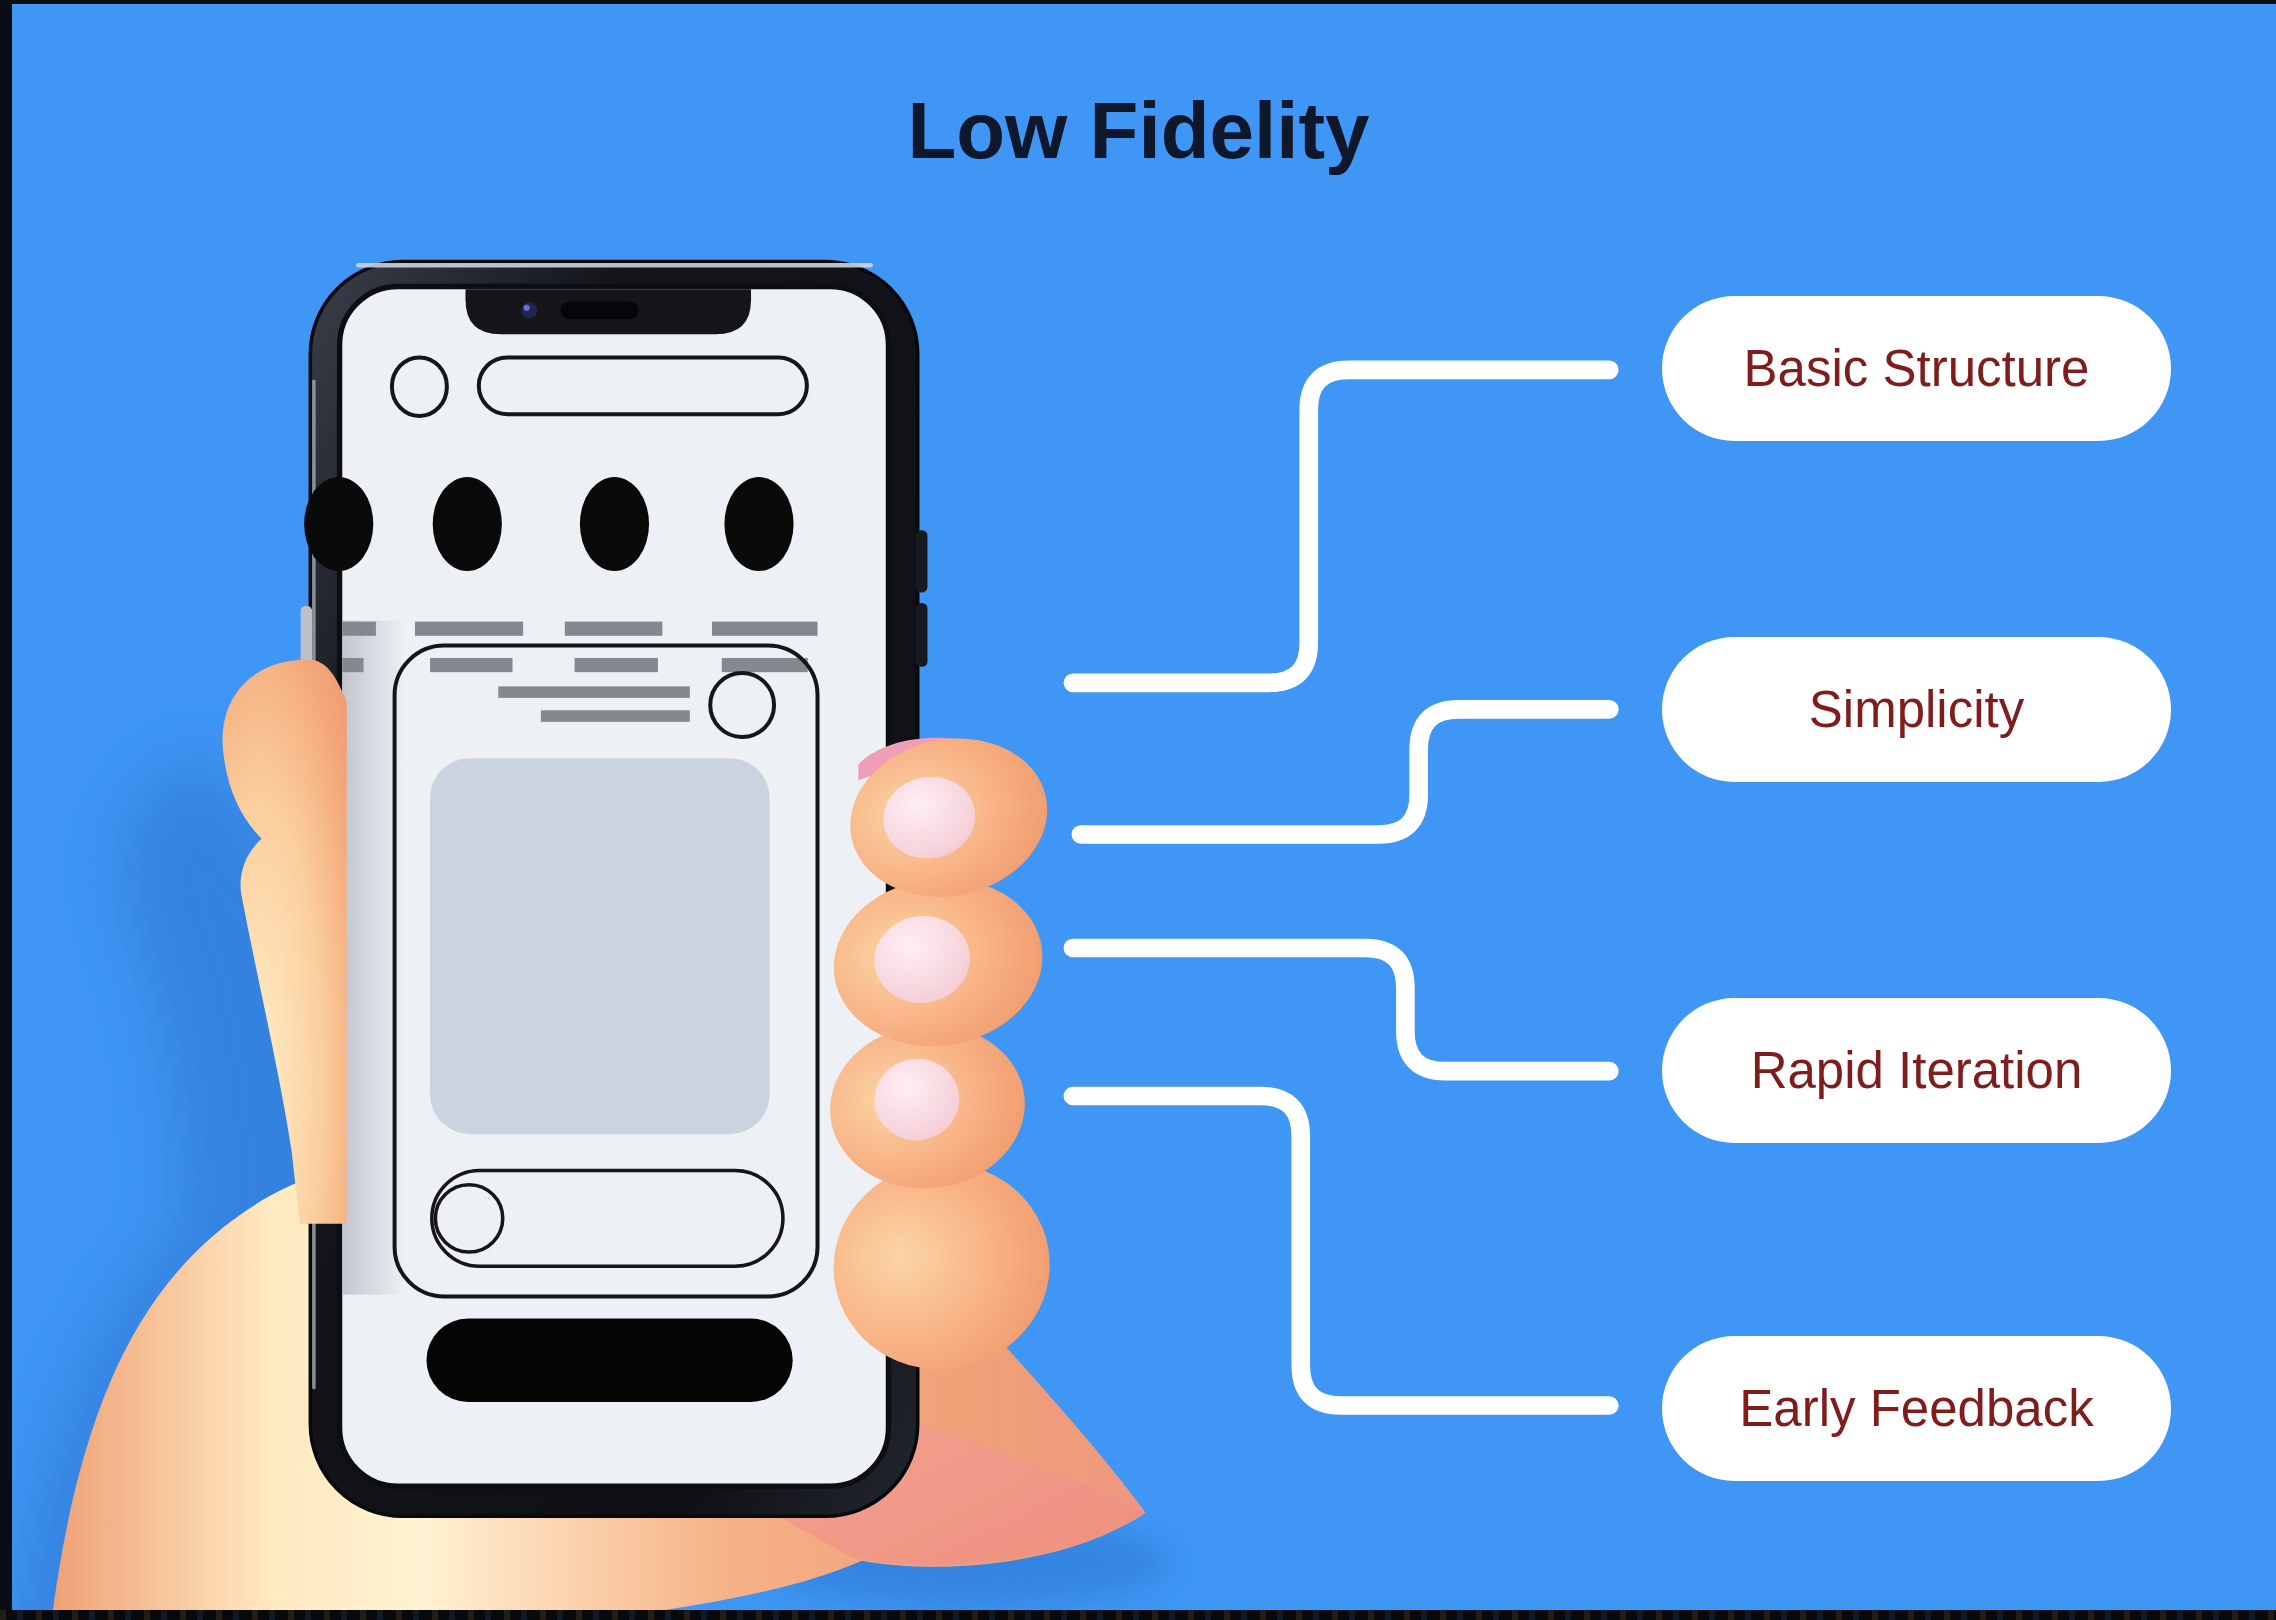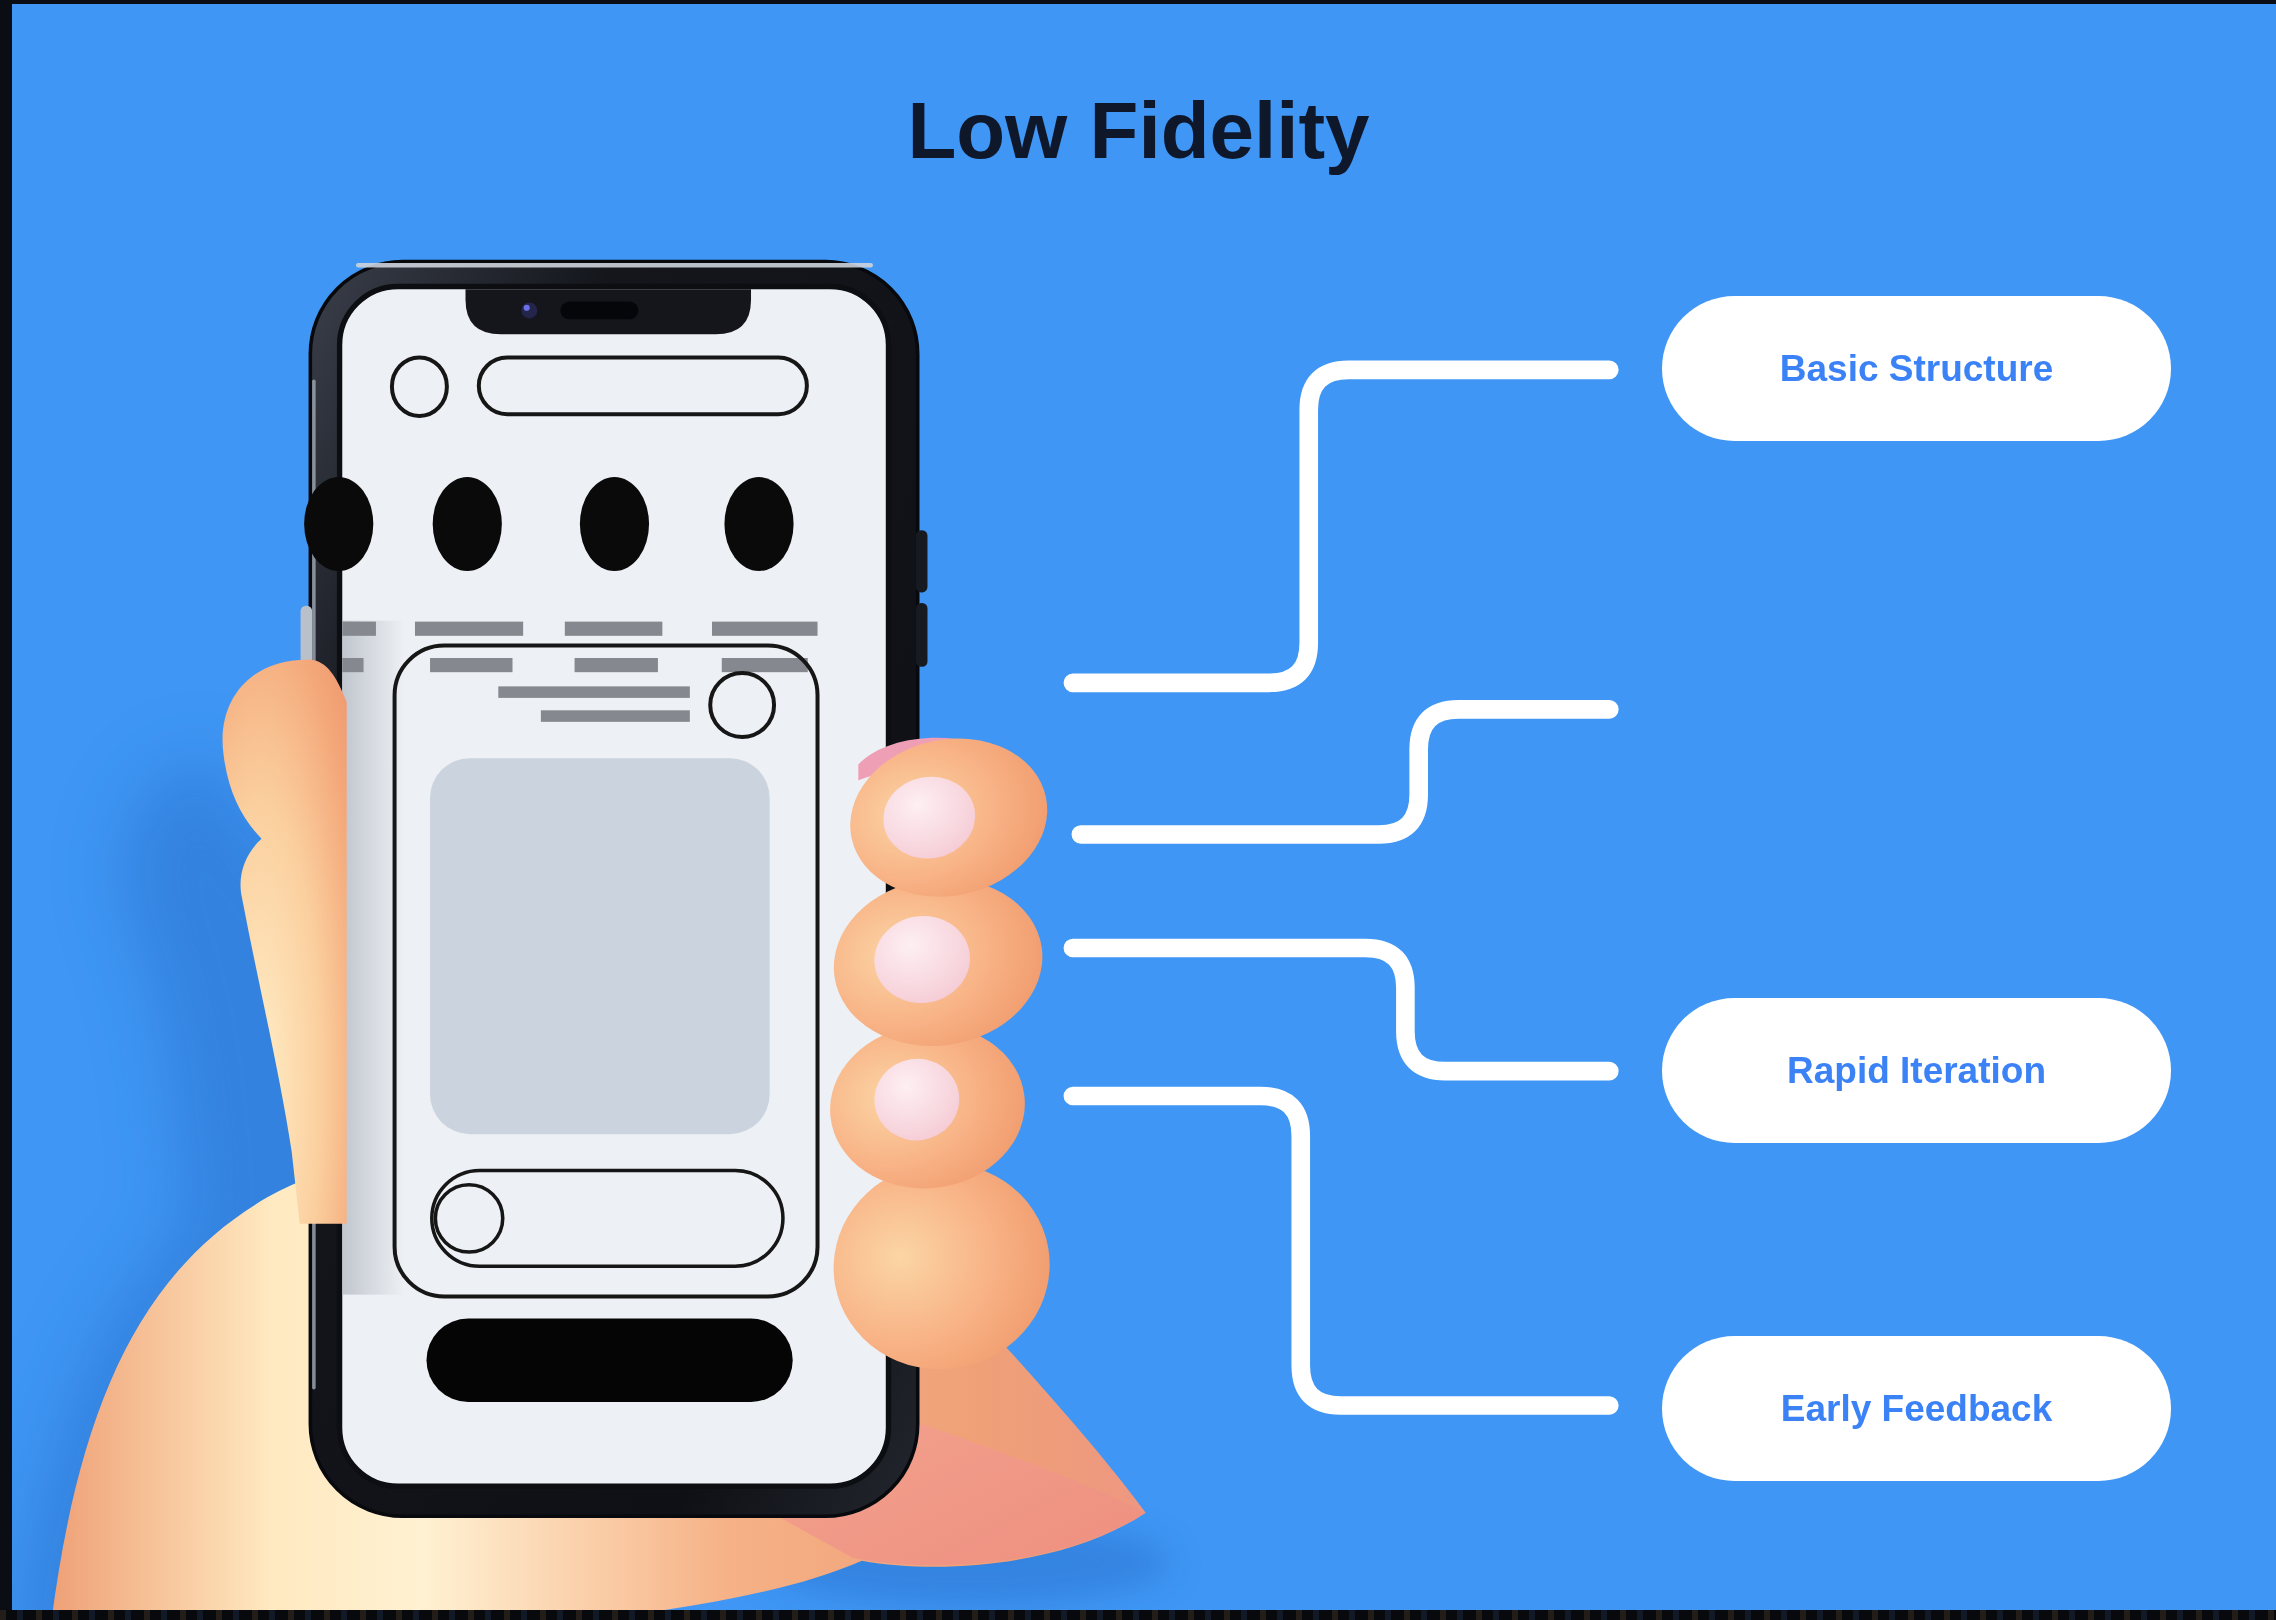--- a/index.html
+++ b/index.html
@@ -9,21 +9,21 @@
   }
   .stage svg.art{position:absolute;left:0;top:0;}
   .title{
     position:absolute;left:0;top:85px;width:100%;text-align:center;
     color:#0f172a;font-size:80px;font-weight:700;letter-spacing:0px;
   }
   .pill{
     position:absolute;left:1662px;width:509px;height:145px;border-radius:73px;
     background:#ffffff;display:flex;align-items:center;justify-content:center;
   }
-  .pill span{color:#3b82f6;font-size:37px;font-weight:700;letter-spacing:0px;}
+  .pill span{color:#7f1d1d;font-size:51px;font-weight:400;letter-spacing:0px;}
   .pill.p1{top:296px}.pill.p2{top:637px}.pill.p3{top:998px}.pill.p4{top:1336px}
   .edge{position:absolute;background:#0a0d13;}
   .edge.left{left:0;top:0;width:11.5px;height:100%;}
   .edge.top{left:0;top:0;width:100%;height:4.4px;}
   .edge.bottom{
     left:0;bottom:0;width:100%;height:11.5px;background:#07090d;
     background-image:repeating-linear-gradient(90deg,rgba(120,90,60,.25) 0 6.2px,rgba(0,0,0,0) 6.2px 17px,rgba(60,90,140,.2) 17px 23px,rgba(0,0,0,0) 23px 36px);
   }
 </style>
 </head>
@@ -188,20 +188,23 @@
       <path d="M 1210 1069 H 1540 Q 1585 1069 1585 1114 V 1163 Q 1585 1208 1630 1208 H 1815"></path>
       <path d="M 1210 1236 H 1422 Q 1467 1236 1467 1281 V 1540 Q 1467 1585 1512 1585 H 1815"></path>
     </g>
   </svg>
 
   <div class="title">Low Fidelity</div>
 
   <div class="pill p1">
     <span>Basic Structure</span>
   </div>
+  <div class="pill p2">
+    <span>Simplicity</span>
+  </div>
   <div class="pill p3">
     <span>Rapid Iteration</span>
   </div>
   <div class="pill p4">
     <span>Early Feedback</span>
   </div>
 
   <div class="edge left"></div>
   <div class="edge top"></div>
   <div class="edge bottom"></div>

